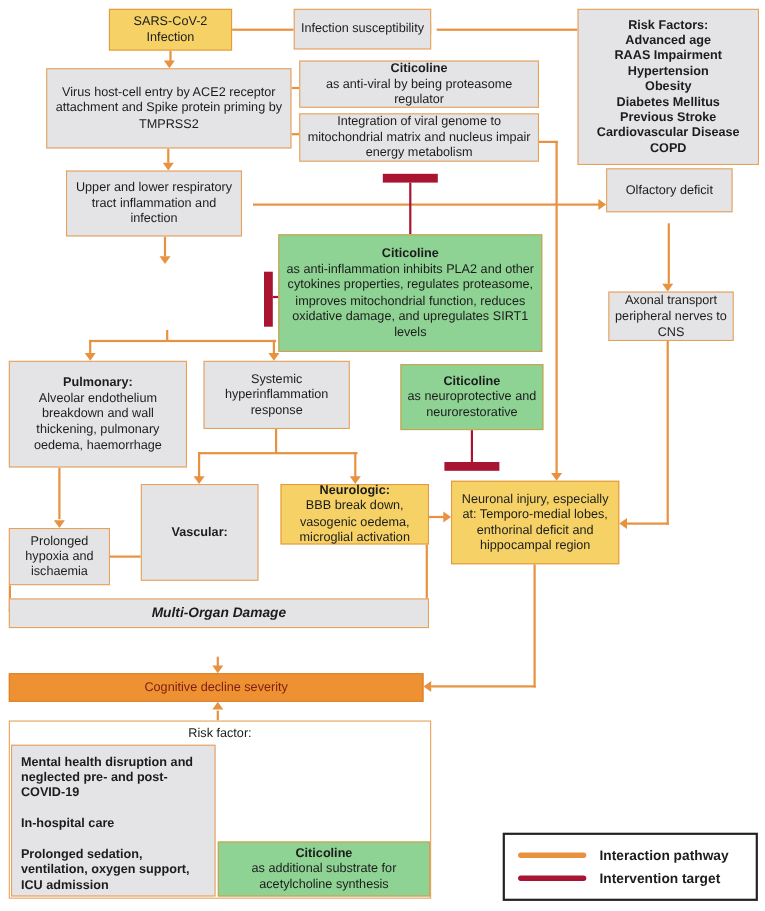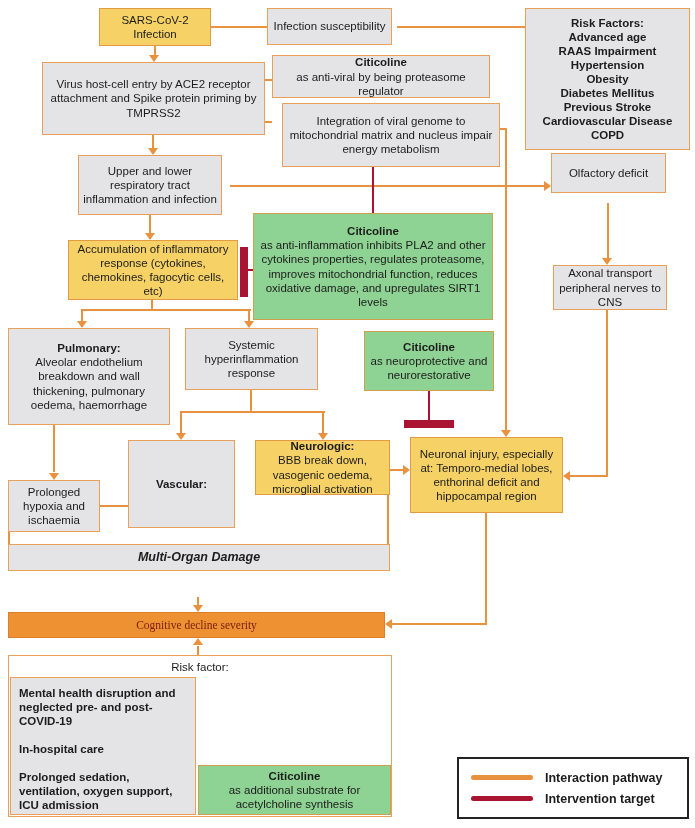--- a/index.html
+++ b/index.html
@@ -19,21 +19,21 @@
   }
   .node{
     position:absolute;box-sizing:border-box;
     display:flex;flex-direction:column;justify-content:center;align-items:center;
     text-align:center;font-size:11.5px;line-height:1.22;padding:2px 4px;
   }
   .node .t{font-weight:bold;}
   .gray{background:var(--grayfill);border:1.5px solid var(--grayborder);}
   .yellow{background:var(--yellowfill);border:1.5px solid var(--yellowborder);}
   .green{background:var(--greenfill);border:1.5px solid var(--greenborder);}
-  .orangeSolid{background:#ee9132;border:1.5px solid #dd7f26;color:#7d2013;font-family:Liberation Serif, serif;}
+  .orangeSolid{background:#ee9132;border:1.5px solid #dd7f26;color:#7d2013;}
   .whiteBox{background:#ffffff;border:1.5px solid var(--grayborder);}
   .pre{white-space:pre-line;font-weight:bold;}
   .leftText{align-items:flex-start;text-align:left;justify-content:flex-start;padding:8px 8px;}
   .bi{font-weight:bold;font-style:italic;font-size:12.5px;}
   .hdrTop{justify-content:flex-start;padding-top:4px;}
   .ln{position:absolute;background:var(--o);}
   .red{background:var(--r);}
   .ar{position:absolute;width:0;height:0;}
   .ar-d{border-left:5px solid transparent;border-right:5px solid transparent;border-top:7px solid var(--o);}
   .ar-u{border-left:5px solid transparent;border-right:5px solid transparent;border-bottom:7px solid var(--o);}
@@ -137,35 +137,32 @@
 
   <div class="node gray" style="left:42px;top:62px;width:223px;height:73px">
     <div>Virus host-cell entry by ACE2 receptor attachment and Spike protein priming by TMPRSS2</div>
   </div>
 
   <div class="node gray" style="left:272px;top:55px;width:218px;height:43px">
     <div class="t">Citicoline</div>
     <div>as anti-viral by being proteasome regulator</div>
   </div>
 
-  <div class="node gray" style="left:282px;top:103px;width:218px;height:64px">
+  <div class="node gray" style="left:272px;top:103px;width:218px;height:44px">
     <div>Integration of viral genome to mitochondrial matrix and nucleus impair energy metabolism</div>
   </div>
 
-  <div class="node gray" style="left:78px;top:155px;width:144px;height:60px">
+  <div class="node gray" style="left:60px;top:155px;width:160px;height:60px">
     <div>Upper and lower respiratory tract inflammation and infection</div>
   </div>
 
   <div class="node gray" style="left:551px;top:153px;width:115px;height:40px">
     <div>Olfactory deficit</div>
   </div>
 
-  <div class="node yellow" style="left:68px;top:240px;width:170px;height:60px">
-    <div>Accumulation of inflammatory response (cytokines, chemokines, fagocytic cells, etc)</div>
-  </div>
 
   <div class="node green" style="left:253px;top:213px;width:240px;height:107px">
     <div class="t">Citicoline</div>
     <div>as anti-inflammation inhibits PLA2 and other cytokines properties, regulates proteasome, improves mitochondrial function, reduces oxidative damage, and upregulates SIRT1 levels</div>
   </div>
 
   <div class="node gray" style="left:553px;top:265px;width:114px;height:45px">
     <div>Axonal transport peripheral nerves to CNS</div>
   </div>
 

